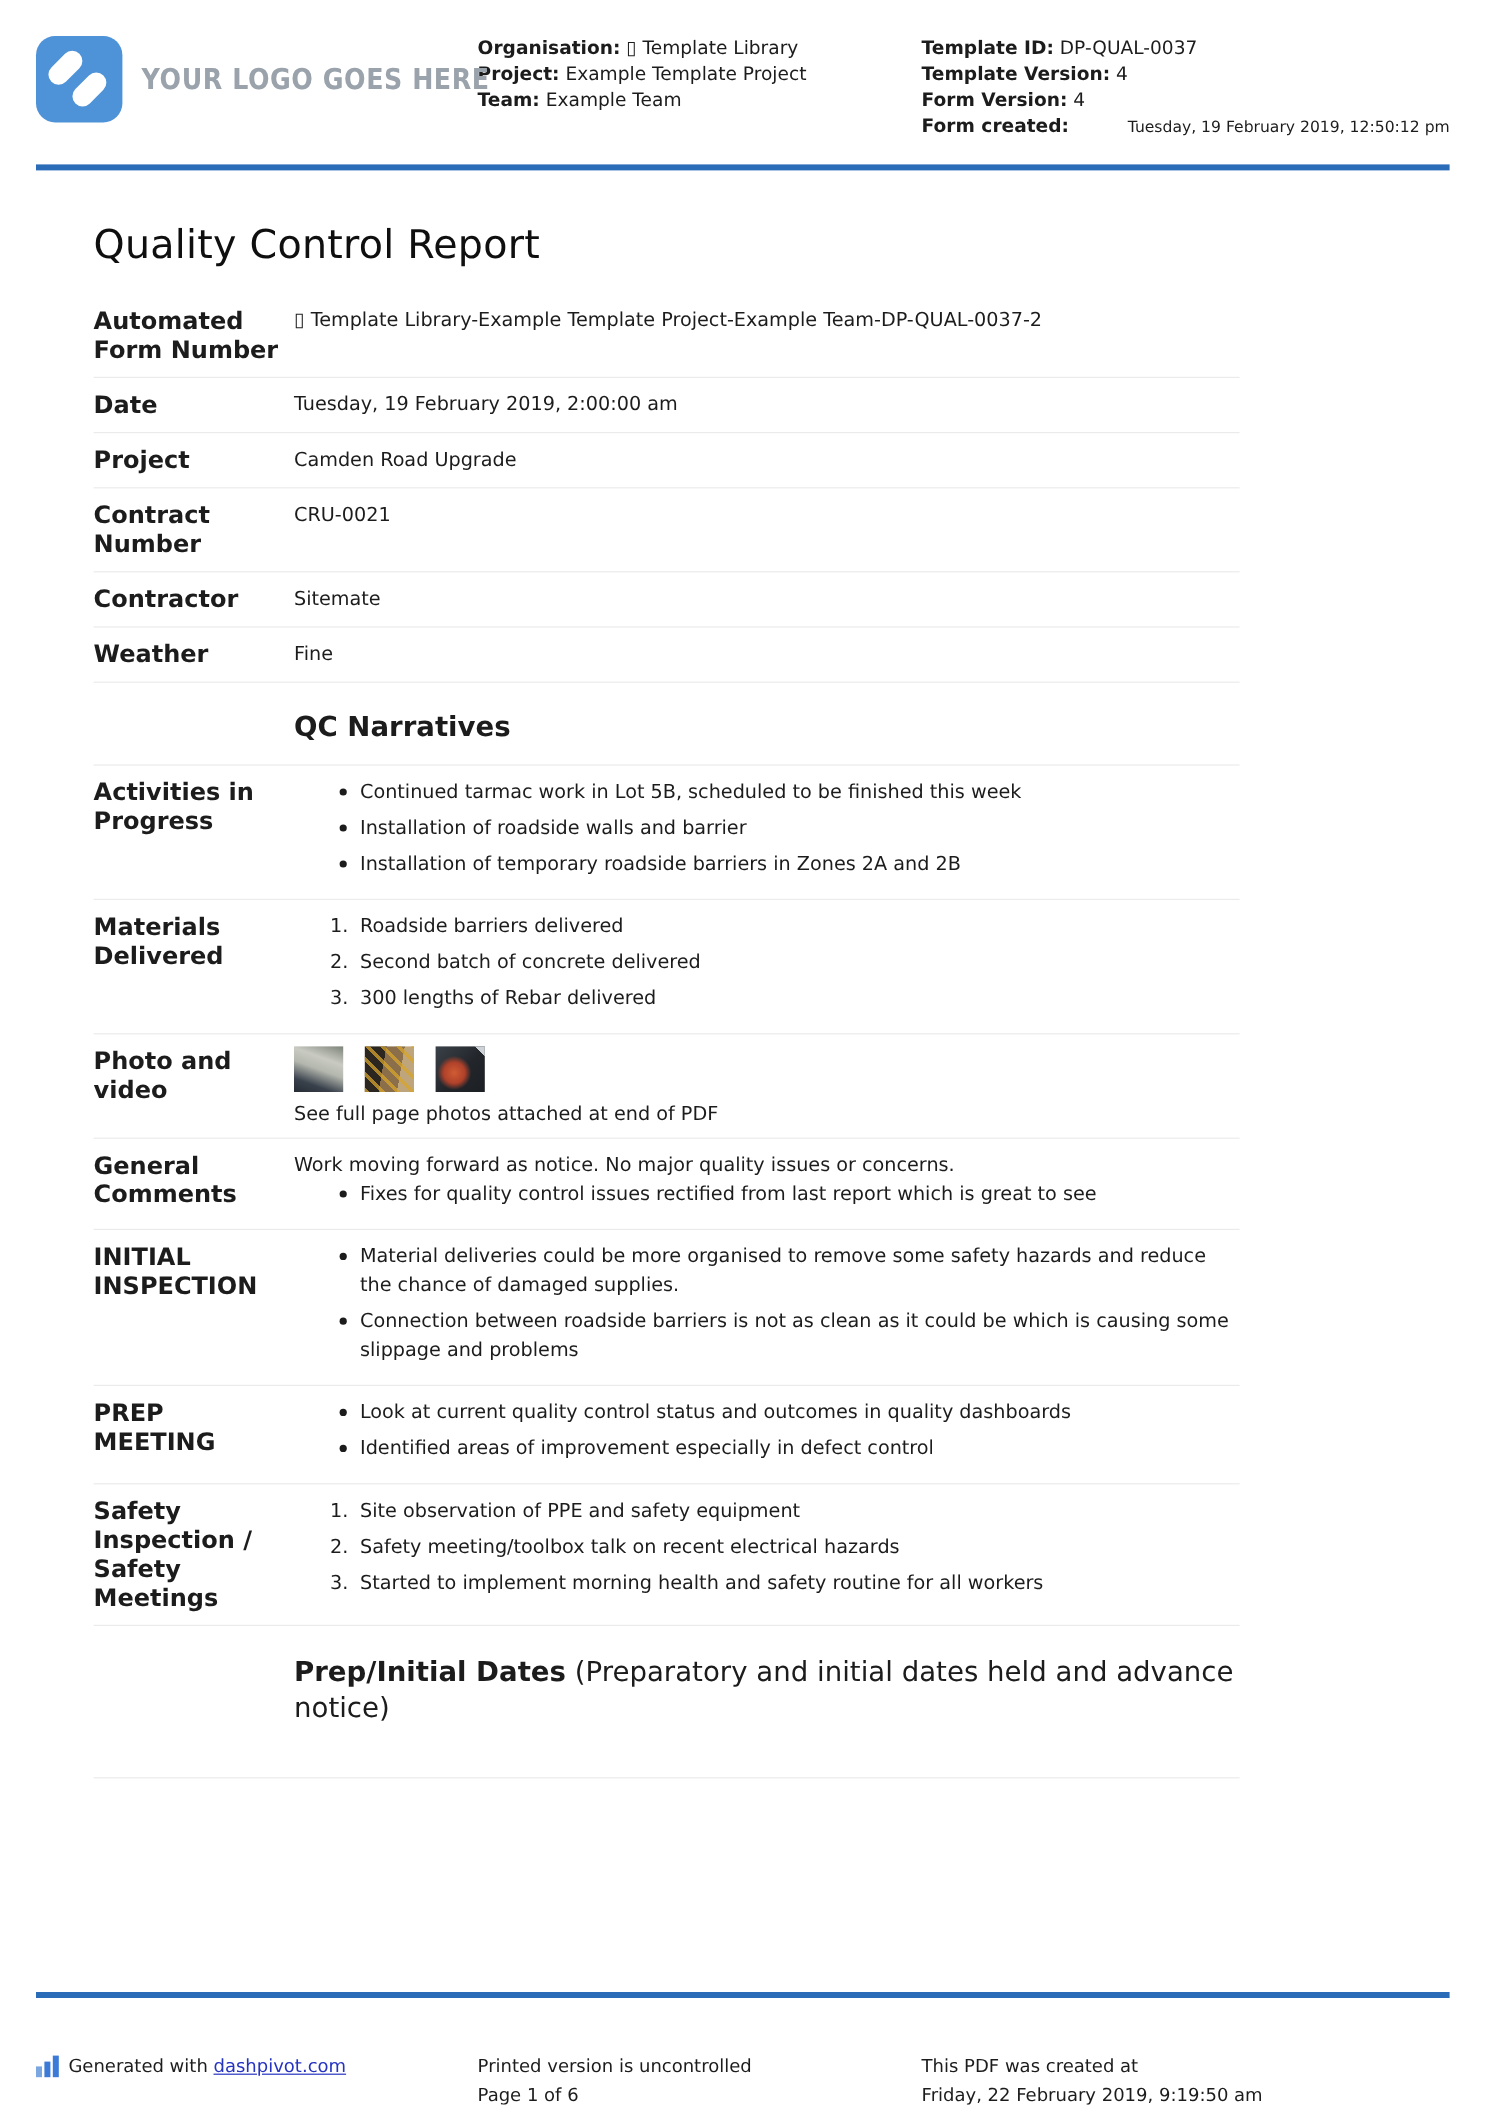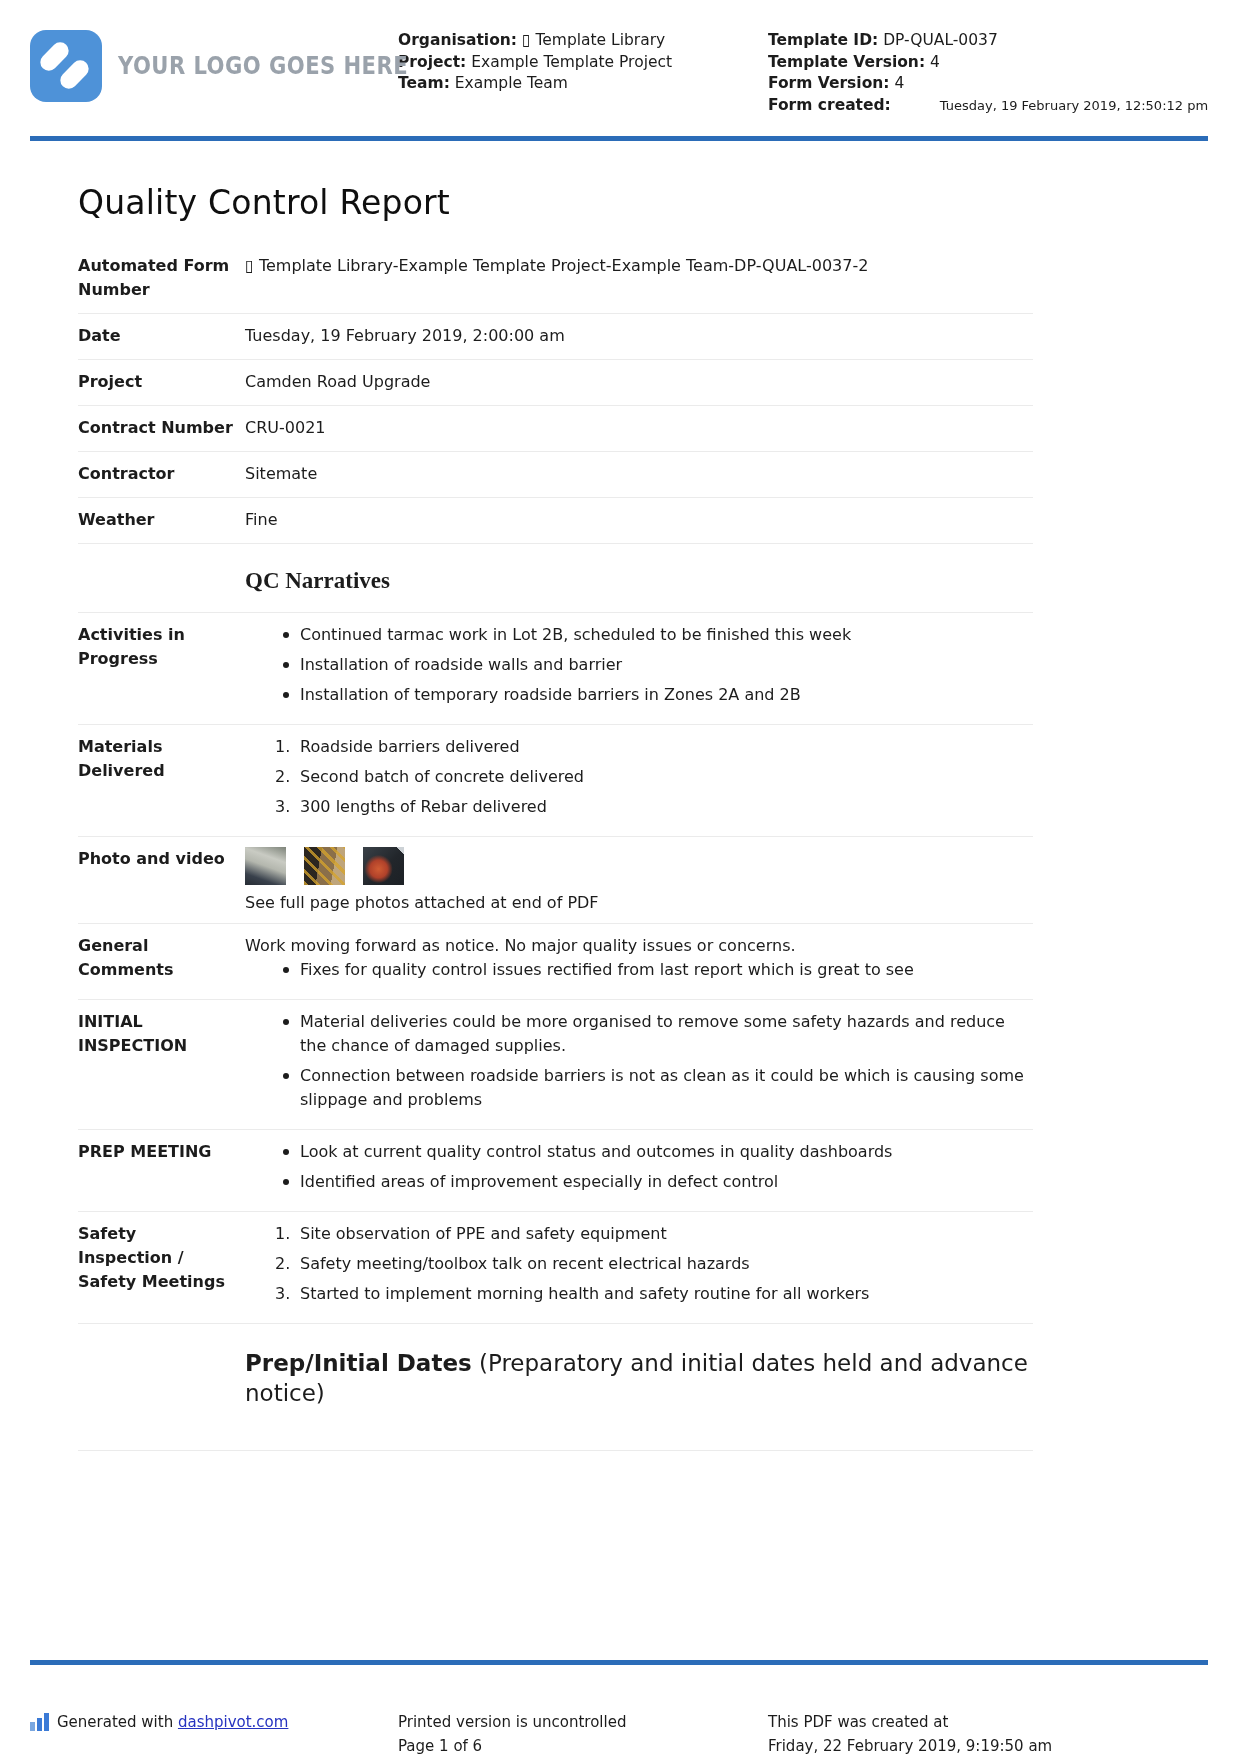--- a/index.html
+++ b/index.html
@@ -21,23 +21,23 @@
   .meta-col { font-size:15.5px; line-height:21.5px; }
   .meta-center { width:370px; }
   .meta-right { flex:1; }
   .meta-line b { font-weight:700; }
   .meta-small { font-size:13px;margin-left:44px; }
   .rule { height:5px; background:#2b6cb8; margin:20px 31px 0 30px; }
   
   .content { margin:0 206px 0 78px; }
   .doc-title { font-size:33px; font-weight:400; color:#0f0f0f; margin:42px 0 22px; letter-spacing:0.2px; }
   .row { display:flex; padding:10px 0 11px; border-bottom:1px solid #ebebeb; }
-  .row-label { width:167px; padding-right:12px; font-weight:700; font-size:16px; line-height:24px; flex:0 0 auto; }
+  .row-label { width:167px; padding-right:12px; font-weight:700; font-size:20px; line-height:24px; flex:0 0 auto; }
   .row-value { flex:1; font-size:16px; line-height:24px; }
-  .section-head { border-bottom:1px solid #ebebeb; padding:22px 0 16px;font-family:Liberation Serif, serif; }
+  .section-head { border-bottom:1px solid #ebebeb; padding:22px 0 16px; }
   .section-title { margin-left:167px; font-size:23px; font-weight:700; line-height:30px; }
   .section-title .light { font-weight:400; }
   ul.bullets, ol.numbers { margin:0; padding:0 0 0 55px; list-style:none; }
   ul.bullets li, ol.numbers li { position:relative; margin:0 0 6px; line-height:24px; font-size:16px; }
   ul.bullets li::before { content:""; position:absolute; left:-17px; top:9px; width:6px; height:6px; border-radius:50%; background:#1c1c1c; }
   ol.numbers { counter-reset:n; }
   ol.numbers li::before { counter-increment:n; content:counter(n) "."; position:absolute; left:-25px; }
   .thumbs { display:flex; gap:18px; }
   .thumb { width:41px; height:38px; flex:0 0 auto; }
   .thumb-road { background:linear-gradient(200deg,#7d8379 0%,#c9cbc3 30%,#b4b7ae 50%,#39414c 78%,#262c34 100%); }
@@ -113,21 +113,21 @@
   </div>
 
   <div class="section-head">
     <div class="section-title">QC Narratives</div>
   </div>
 
   <div class="row">
     <div class="row-label">Activities in Progress</div>
     <div class="row-value">
       <ul class="bullets">
-        <li>Continued tarmac work in Lot 2B, scheduled to be finished this week</li>
+        <li>Continued tarmac work in Lot 5B, scheduled to be finished this week</li>
         <li>Installation of roadside walls and barrier</li>
         <li>Installation of temporary roadside barriers in Zones 2A and 2B</li>
       </ul>
     </div>
   </div>
 
   <div class="row">
     <div class="row-label">Materials Delivered</div>
     <div class="row-value">
       <ol class="numbers">

